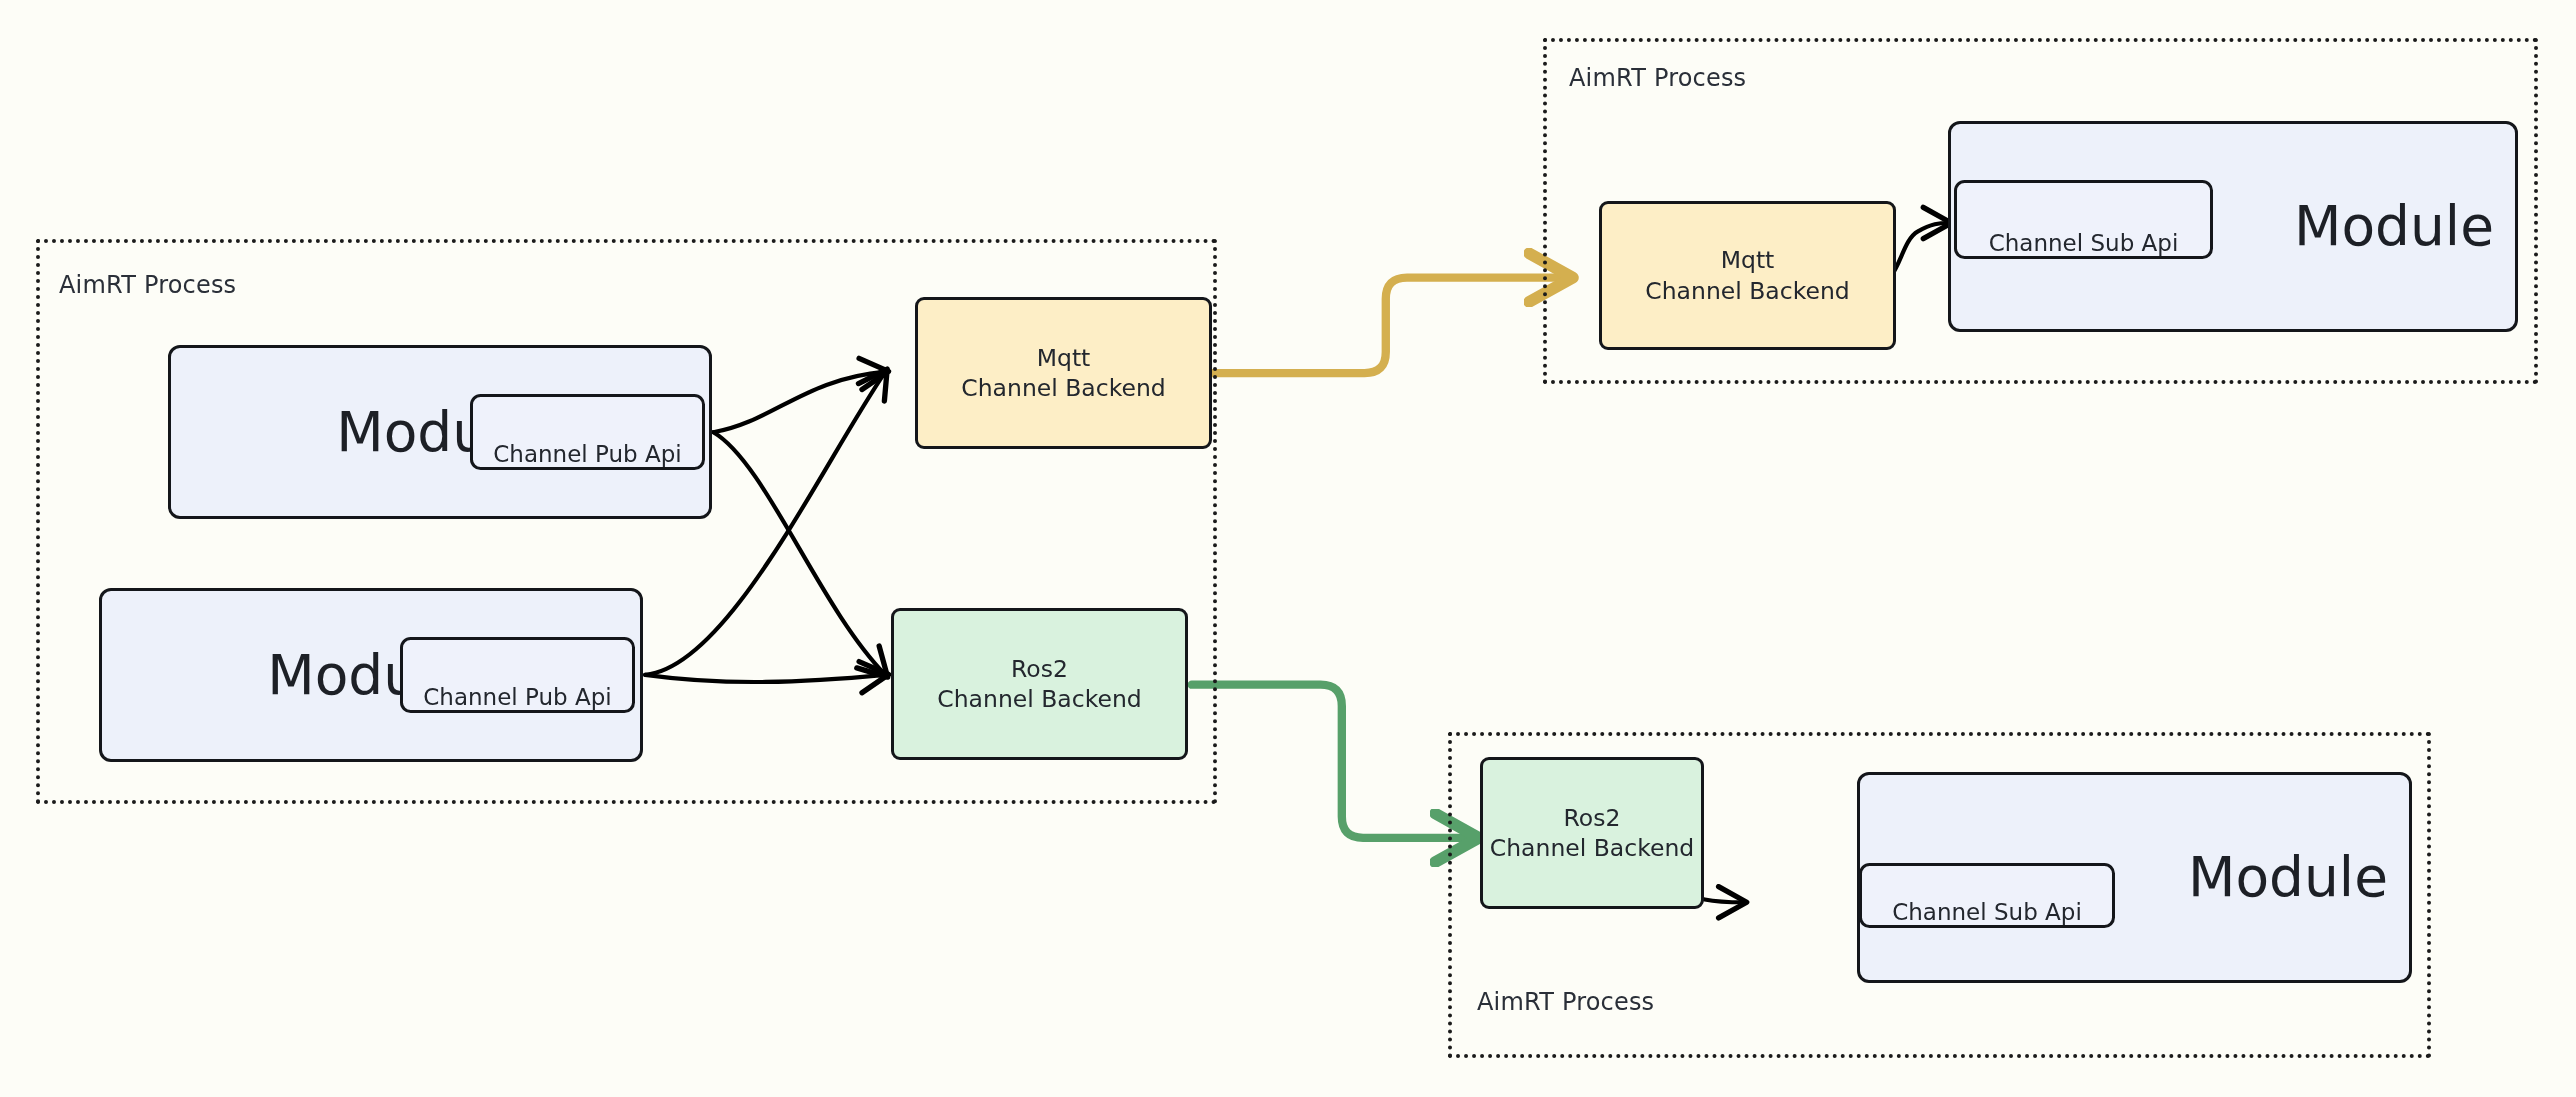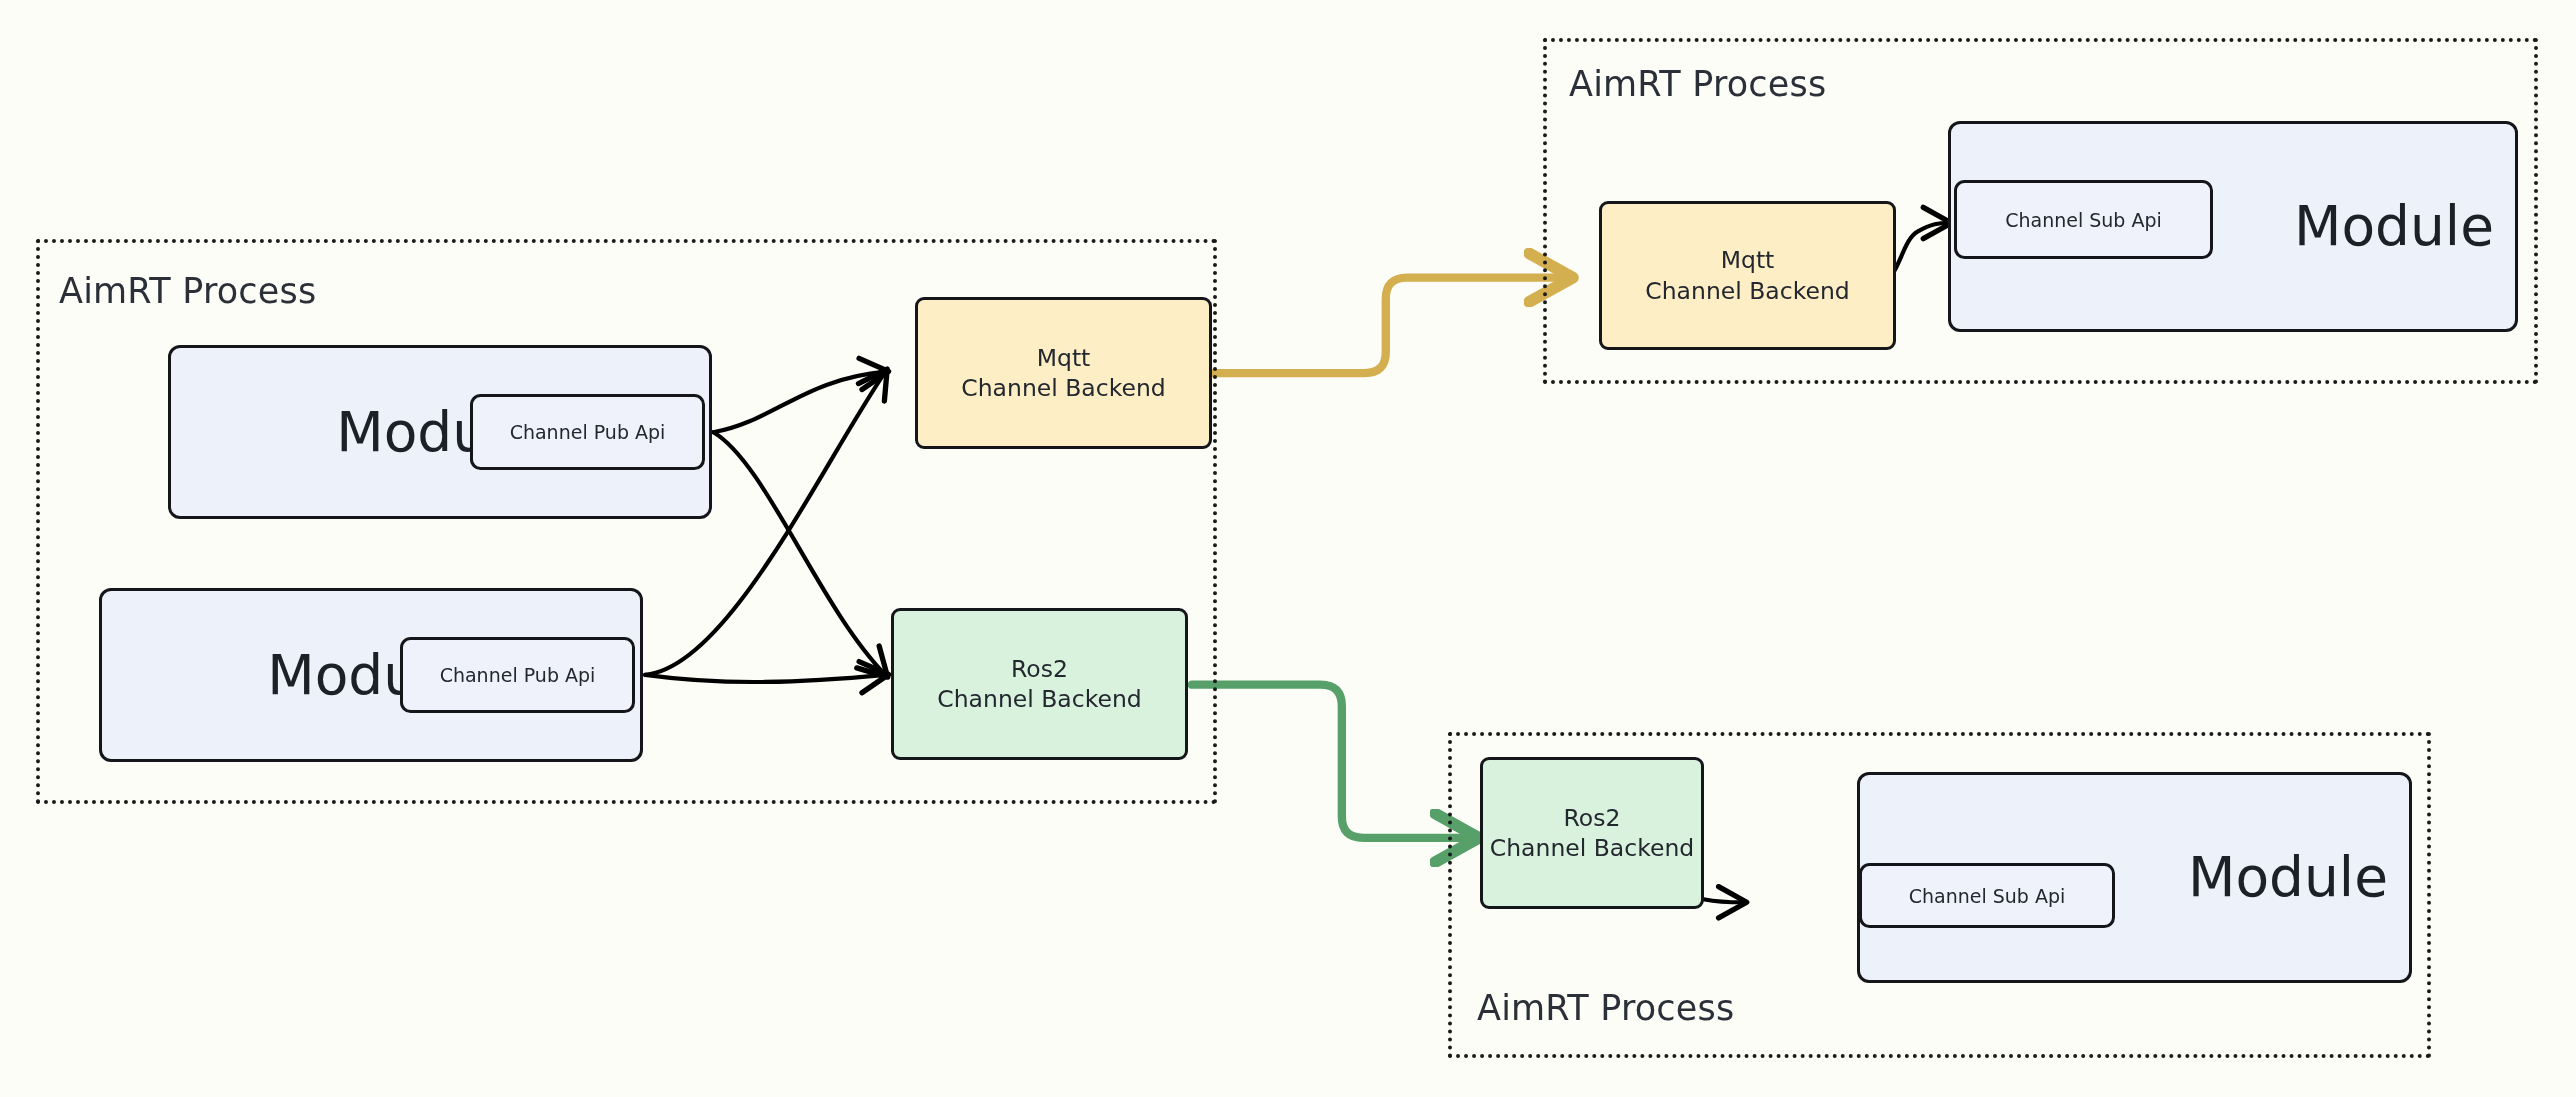--- a/index.html
+++ b/index.html
@@ -25,21 +25,21 @@
   .process-box {
     position: absolute;
     border: 4.5px dotted #1b1b1b;
     border-radius: 1.5px;
     box-sizing: border-box;
     background: transparent;
   }
   .process-label {
     position: absolute;
     color: #2a2f38;
-    font-size: 35px;
+    font-size: 24px;
     letter-spacing: 0.2px;
     white-space: nowrap;
   }
   .node {
     position: absolute;
     box-sizing: border-box;
     border: 3.8px solid #14161a;
     border-radius: 9px;
     display: flex;
     align-items: center;
@@ -63,23 +63,23 @@
   }
   .backend-mqtt { background: #fdeec6; margin-left: 24px; }
   .backend-ros2 { background: #d9f2de; }
   .api-box {
     position: absolute;
     box-sizing: border-box;
     border: 3.8px solid #14161a;
     border-radius: 10.6px;
     background: #eff2fb;
     display: flex;
-    align-items: center;
+    align-items: flex-end;
     justify-content: center;
-    font-size: 19px;
+    font-size: 23px;
     color: #23272e;
     white-space: nowrap;
   }
 </style>
 </head>
 <body>
 
 <div id="canvas">
 
   <svg id="edges" viewBox="0 0 3398 1448" width="2576" height="1098">

